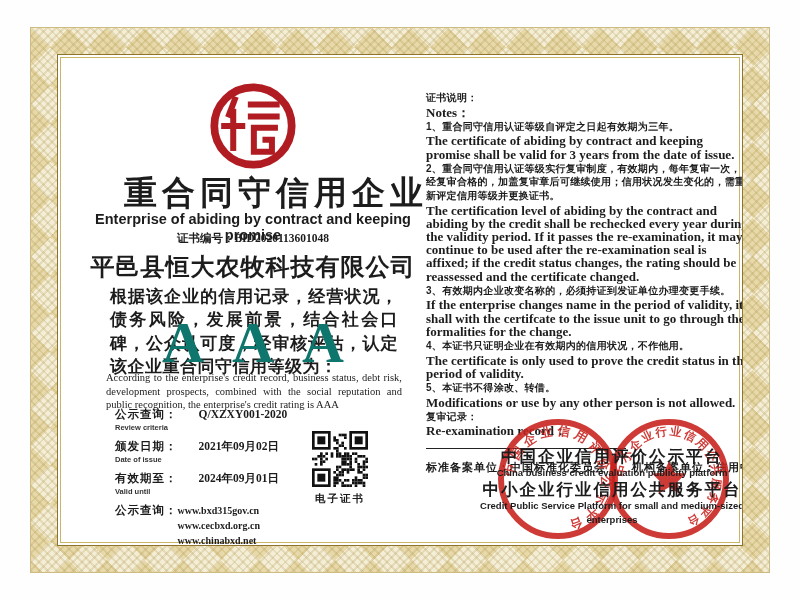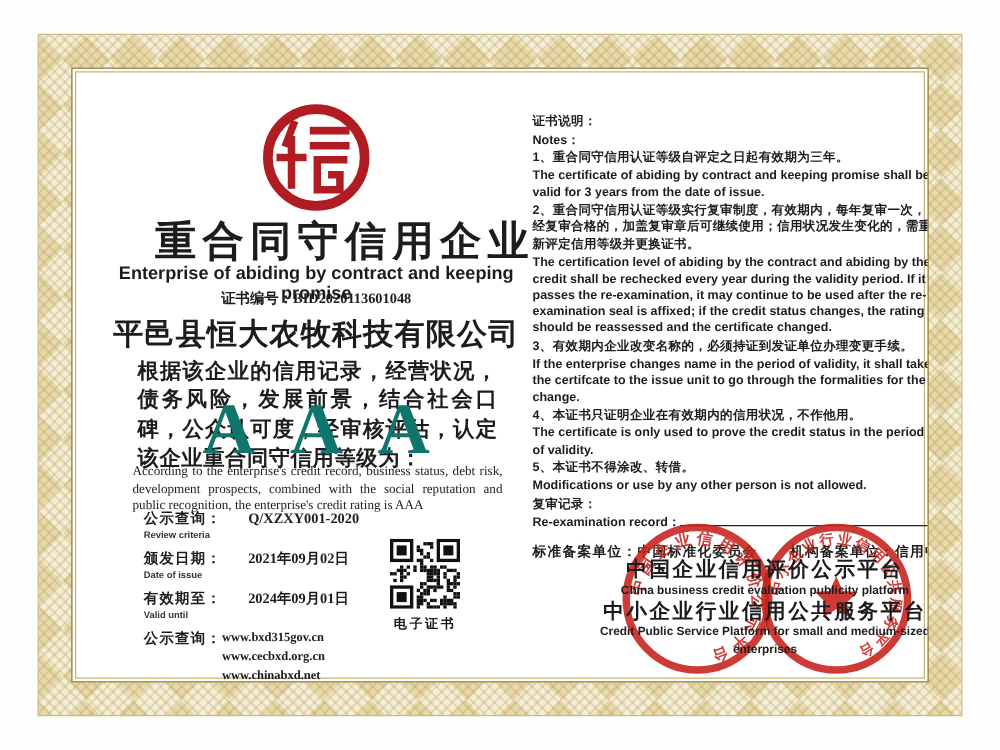--- a/index.html
+++ b/index.html
@@ -42,21 +42,21 @@
   .fsub{font-size:7.5px;font-weight:bold;color:#333;margin-top:1px;}
   .urls{display:inline-block;vertical-align:top;}
   .url{font-size:10px;font-weight:bold;font-family:"Liberation Serif",serif;line-height:1.5;}
   .qr-wrap{position:absolute;left:190px;top:24px;width:70px;text-align:center;}
   .qr{width:56px;height:56px;display:block;margin:0 auto;}
   .qr-label{font-size:10.5px;font-weight:bold;margin-top:5px;letter-spacing:2px;}
 
   
   .col-right{position:absolute;left:368px;top:36px;width:324px;}
   .n-cn{font-size:10px;font-weight:bold;line-height:13.6px;margin:0 0 1px 0;letter-spacing:.3px;}
-  .n-en{font-size:10px;font-weight:bold;line-height:13.2px;margin:0 0 1px 0;}
+  .n-en{font-size:13px;font-weight:bold;line-height:13.2px;margin:0 0 1px 0;font-family:Liberation Serif, serif;}
   .fill-line{display:inline-block;width:200px;height:9px;border-bottom:1.5px solid #222;}
   .filing{margin-top:9px;font-size:11px;font-weight:bold;letter-spacing:1px;white-space:nowrap;}
   .filing span + span{margin-left:26px;}
 
   
   .platform-block{position:absolute;left:396px;top:392px;width:316px;text-align:center;z-index:2;}
   .p-cn{font-size:16.5px;font-weight:900;letter-spacing:2px;line-height:1.15;}
   .p-en{font-size:9.5px;font-weight:bold;line-height:1.5;}
   .seal{position:absolute;width:124px;height:124px;z-index:1;opacity:.88;}
   .seal1{left:438px;top:362px;}
@@ -250,21 +250,21 @@
 
       <div class="col-right">
         <p class="n-cn">证书说明：</p>
         <p class="n-en">Notes：</p>
 
         <p class="n-cn">1、重合同守信用认证等级自评定之日起有效期为三年。</p>
         <p class="n-en">The certificate of abiding by contract and keeping promise shall be valid for 3 years from the date of issue.</p>
         <p class="n-cn">2、重合同守信用认证等级实行复审制度，有效期内，每年复审一次，经复审合格的，加盖复审章后可继续使用；信用状况发生变化的，需重新评定信用等级并更换证书。</p>
         <p class="n-en">The certification level of abiding by the contract and abiding by the credit shall be rechecked every year during the validity period. If it passes the re-examination, it may continue to be used after the re-examination seal is affixed; if the credit status changes, the rating should be reassessed and the certificate changed.</p>
         <p class="n-cn">3、有效期内企业改变名称的，必须持证到发证单位办理变更手续。</p>
-        <p class="n-en">If the enterprise changes name in the period of validity, it shall take the certifcate to the issue unit to go through the formalities for the change.</p>
+        <p class="n-en">If the enterprise changes name in the period of validity, it shall with the certifcate to the issue unit to go through the formalities for the change.</p>
         <p class="n-cn">4、本证书只证明企业在有效期内的信用状况，不作他用。</p>
         <p class="n-en">The certificate is only used to prove the credit status in the period of validity.</p>
         <p class="n-cn">5、本证书不得涂改、转借。</p>
         <p class="n-en">Modifications or use by any other person is not allowed.</p>
 
         <p class="n-cn">复审记录：</p>
         <p class="n-en"><span>Re-examination record：</span><span class="fill-line"></span></p>
 
         <div class="filing">
           <span>标准备案单位：中国标准化委员会</span><span>机构备案单位：信用中国</span>

